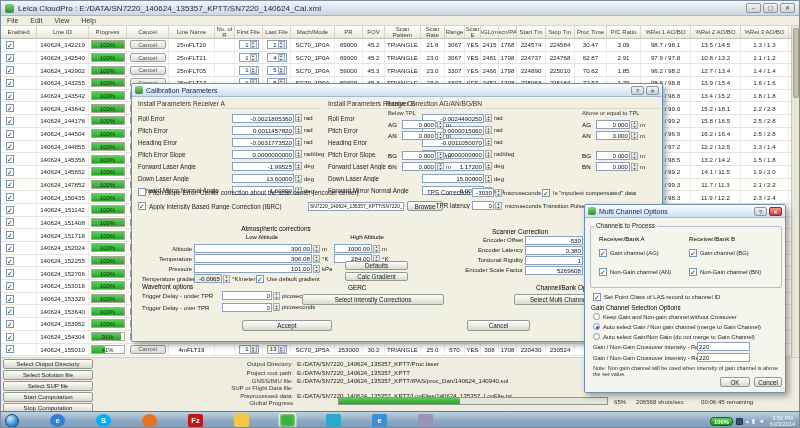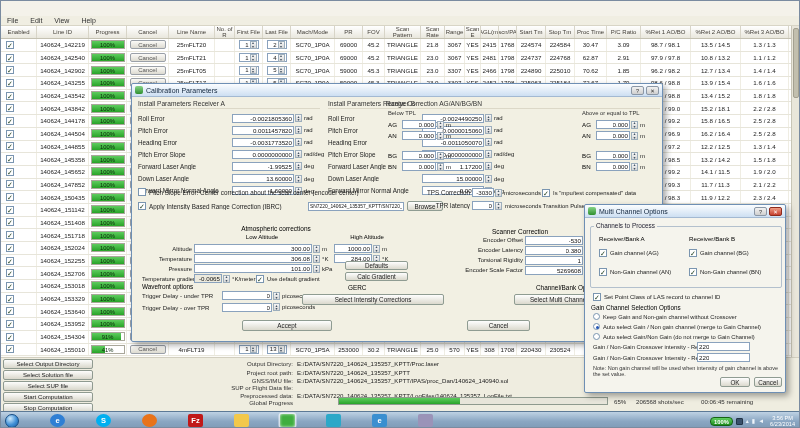--- a/index.html
+++ b/index.html
@@ -75,20 +75,29 @@
   .trayico{font-size:6px;color:#eef4fa;line-height:6px;}
   .trayrect{width:7px;height:7px;background:#39506a;border:1px solid #223447;border-radius:1px;}
   .clock{font-size:5.6px;color:#fff;text-align:center;line-height:6.5px;padding:0 3px;}
   .pathtext{font-size:4.9px;}
 </style>
 </head>
 <body>
 
 <div class="app">
 
+  <div class="titlebar">
+    <span class="appicon"></span>
+    <span class="apptitle">Leica CloudPro :  E:/DATA/SN7220_140624_135357_KPTT/SN7220_140624_Cal.xml</span>
+    <span class="winbtns" id="winbtns">
+        <span class="wbtn">–</span>
+        <span class="wbtn">▢</span>
+        <span class="wbtn">✕</span>
+      </span>
+  </div>
 
   <div class="menubar" id="menubar">
       <span class="menuitem">File</span>
       <span class="menuitem">Edit</span>
       <span class="menuitem">View</span>
       <span class="menuitem">Help</span>
     </div>
 
   <div class="tablearea">
     <div class="thead" id="thead">

